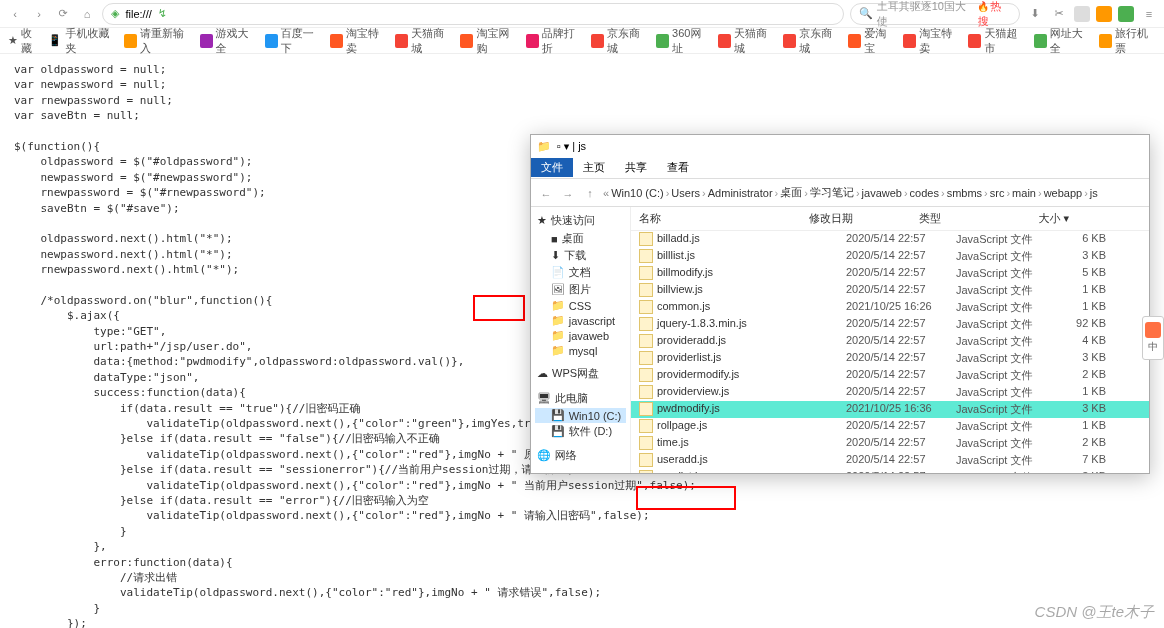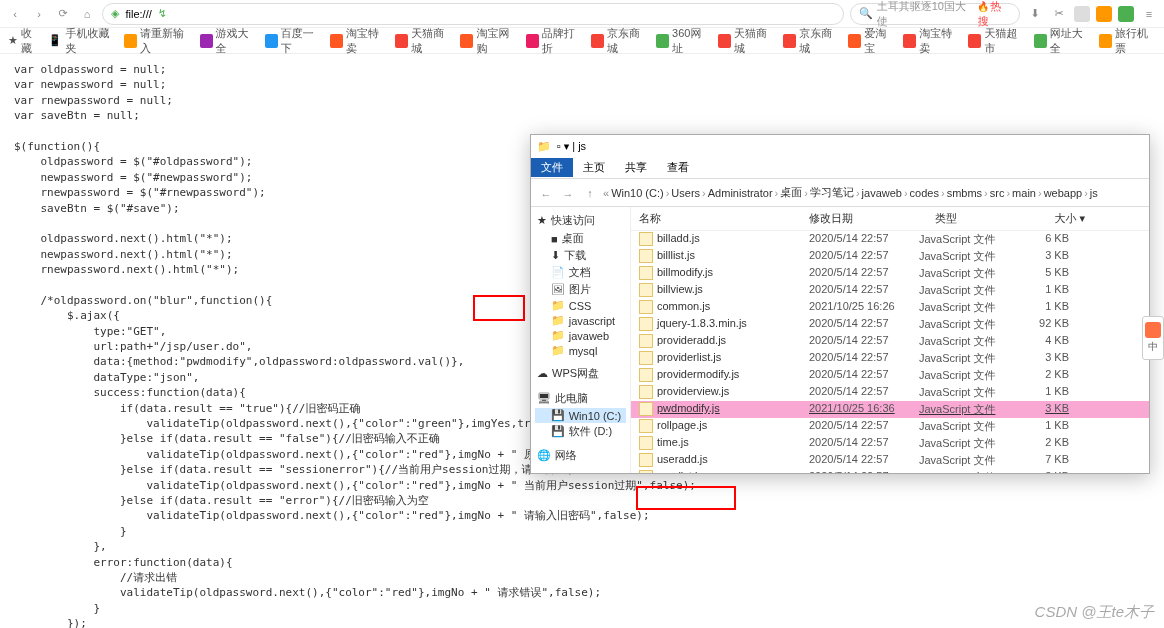--- a/index.html
+++ b/index.html
@@ -40,27 +40,27 @@
 .ex-body { display: flex; height: calc(100% - 72px); }
 .ex-side { width: 100px; border-right: 1px solid #eee; padding: 4px; }
 .side-group { margin-bottom: 6px; }
 .side-hdr { display: flex; align-items: center; gap: 4px; color: #333; font-size: 11px; padding: 2px; }
 .side-item { display: flex; align-items: center; gap: 4px; padding: 1px 4px 1px 16px; font-size: 11px; color: #333; cursor: pointer; }
 .side-item.sel { background: #cde8ff; }
 .ex-main { flex: 1; overflow: auto; }
 .cols { display: flex; padding: 4px 8px; border-bottom: 1px solid #eee; font-size: 11px; color: #333; }
 .col-name { width: 170px; }
 .col-date { width: 110px; }
-.col-type { width: 90px; margin-left: 16px; }
+.col-type { width: 90px; }
 .col-size { width: 60px; text-align: right; }
 .row { display: flex; padding: 1px 8px; font-size: 11px; color: #333; cursor: pointer; }
-.row.sel { background: #f9a8d4; text-decoration: underline; }
+.row.sel { background: #5eead4; }
 .row .jsic { width: 14px; height: 14px; background: #fff3cc; border: 1px solid #e0c46c; margin-right: 4px; display: inline-block; }
 .row .c-name { width: 170px; display: flex; align-items: flex-start; }
-.row .c-date { width: 110px; color: #555; }
+.row .c-date { width: 110px; color: #555; margin-left: 37px; }
 .row .c-type { width: 90px; color: #555; }
 .row .c-size { width: 60px; text-align: right; color: #555; }
 .redbox2 { position: absolute; border: 2px solid red; left: 636px; top: 486px; width: 100px; height: 24px; pointer-events: none; }
 
 
 .ime { position: absolute; right: 0; top: 316px; width: 22px; height: 44px; background: #fff; border: 1px solid #ccc; border-radius: 3px; display: flex; flex-direction: column; align-items: center; justify-content: center; }
 .ime-ic { width: 16px; height: 16px; background: #ff7043; border-radius: 3px; margin-bottom: 2px; }
 .ime-txt { font-size: 10px; color: #666; }
 
 

